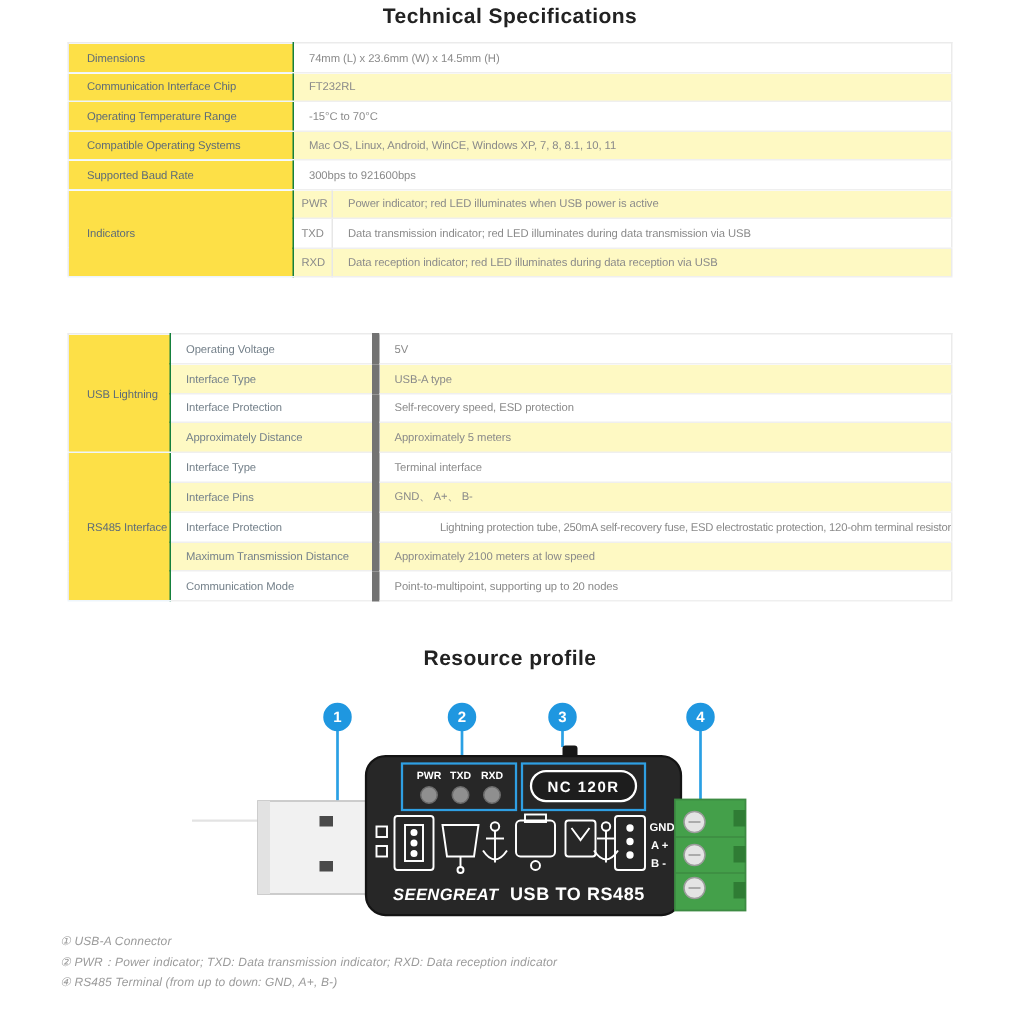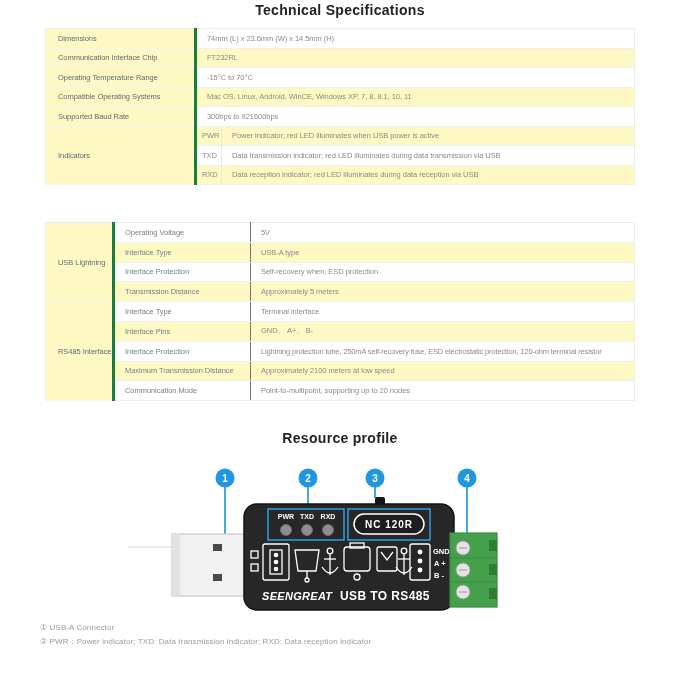--- a/index.html
+++ b/index.html
@@ -14,31 +14,31 @@
   #title-resource { top:430px; }
 
   table.spec { position:absolute; left:45px; width:590px; border-collapse:collapse;
                table-layout:fixed; border:1px solid #ebebeb; border-radius:3px; }
   #tech-table { top:28px; }
   #iface-table { top:222px; }
   td { font-size:7.5px; letter-spacing:-.05px; color:#8a8a8a; vertical-align:middle;
        padding:0 0 0 10px; overflow:hidden; white-space:nowrap; border-bottom:1px solid #efefef; }
   #tech-table td { height:19.5px; }
   #iface-table td { height:19.8px; }
-  td.lbl { background:#fef9c3; color:#5d6b78; border-bottom:1px solid #eef5fb;
-           border-right:3px solid #15803d; padding-left:12px; }
+  td.lbl { background:#fde047; color:#5d6b78; border-bottom:1px solid #eef5fb;
+           border-right:1px solid #15803d; padding-left:12px; }
   td.sub { border-right:1px solid #e7e7e7; padding-left:5px; }
-  td.mid { border-right:1px solid #737373; color:#74808a; }
+  td.mid { border-right:5px solid #737373; color:#74808a; }
   tr.alt td:not(.lbl) { background:#fef9c3; }
-  td.tight { letter-spacing:-.15px; }
+  td.tight { letter-spacing:-.15px;text-align:right; }
 
   .device-wrap { position:absolute; top:448px; left:0; width:680px; height:172px; }
 
   .footnotes { position:absolute; top:621px; left:40px; width:600px; }
-  .footnote { font-size:8px; color:#9b9b9b; line-height:13.5px; letter-spacing:.1px; }
+  .footnote { font-size:8px; color:#9b9b9b; line-height:13.5px; letter-spacing:.1px;font-style:italic; }
 </style>
 </head>
 <body>
 
 <div class="page">
 
   <div class="section-title" id="title-tech">Technical Specifications</div>
 
   <table class="spec" id="tech-table">
     <colgroup>
@@ -95,24 +95,24 @@
         <td class="lbl" rowspan="4">USB Lightning</td>
         <td class="mid">Operating Voltage</td>
         <td class="val">5V</td>
       </tr>
       <tr class="alt">
         <td class="mid">Interface Type</td>
         <td class="val">USB-A type</td>
       </tr>
       <tr>
         <td class="mid">Interface Protection</td>
-        <td class="val">Self-recovery when, ESD protection</td>
-      </tr>
-      <tr class="alt">
-        <td class="mid">Transmission Distance</td>
+        <td class="val">Self-recovery speed, ESD protection</td>
+      </tr>
+      <tr class="alt">
+        <td class="mid">Approximately Distance</td>
         <td class="val">Approximately 5 meters</td>
       </tr>
       <tr>
         <td class="lbl" rowspan="5">RS485 Interface</td>
         <td class="mid">Interface Type</td>
         <td class="val">Terminal interface</td>
       </tr>
       <tr class="alt">
         <td class="mid">Interface Pins</td>
         <td class="val">GND、 A+、 B-</td>
@@ -240,15 +240,16 @@
         <text x="375" y="33.5" font-size="10" font-weight="bold" fill="#fff" text-anchor="middle">3</text>
         <circle cx="467" cy="30" r="9.5" fill="#1f97e0"></circle>
         <text x="467" y="33.5" font-size="10" font-weight="bold" fill="#fff" text-anchor="middle">4</text>
       </g>
     </svg>
   </div>
 
   <div class="footnotes">
     <div class="footnote">① USB-A Connector</div>
     <div class="footnote">② PWR：Power indicator; TXD: Data transmission indicator; RXD: Data reception indicator</div>
+    <div class="footnote">④ RS485 Terminal (from up to down: GND, A+, B-)</div>
   </div>
 
 </div>
 
 </body></html>

